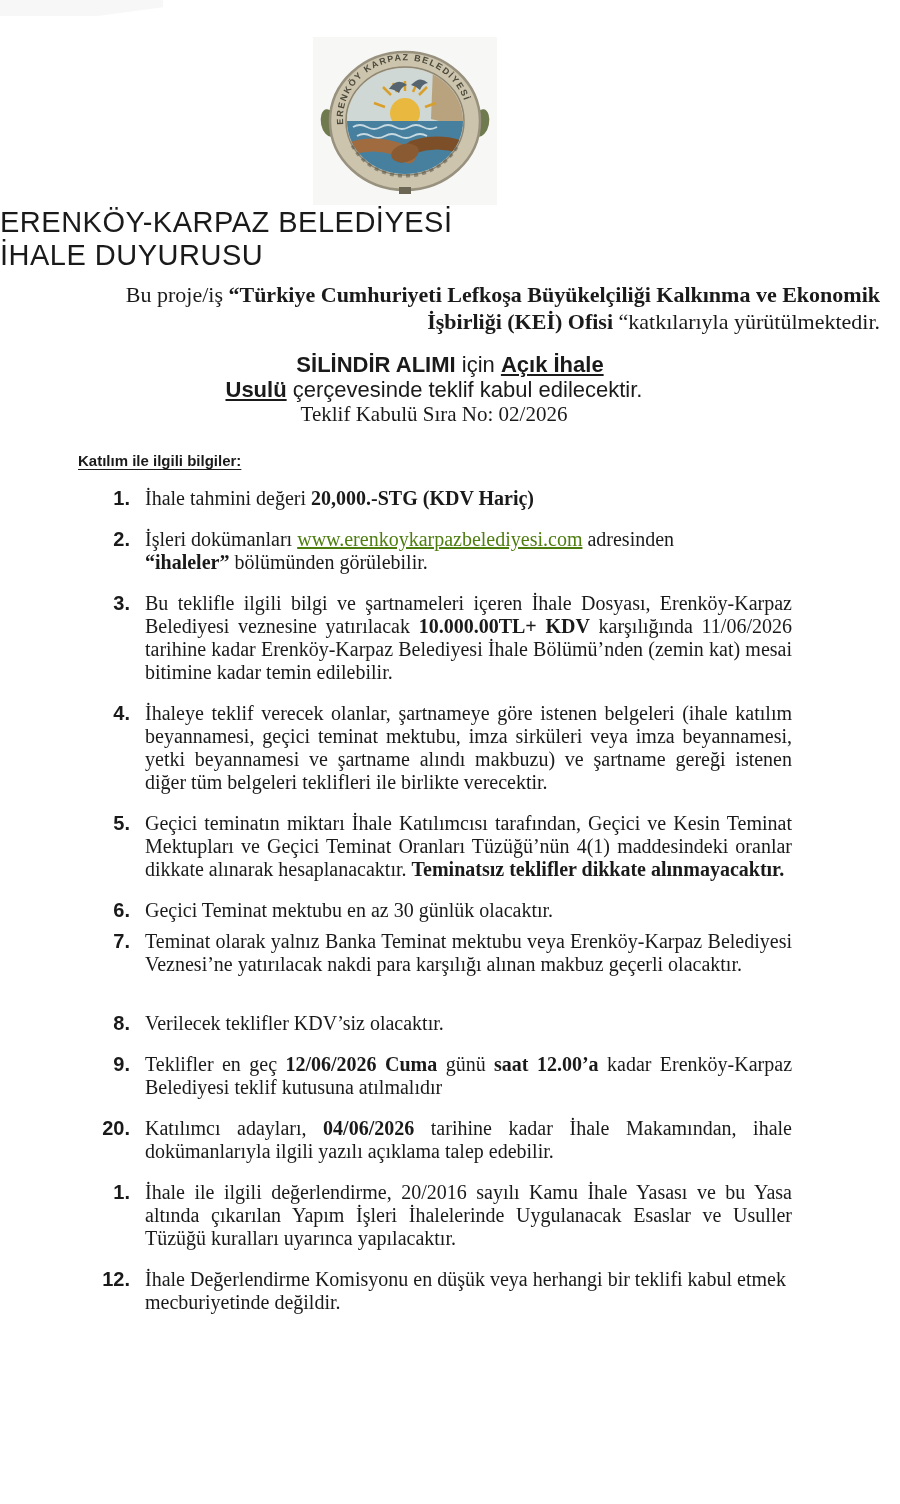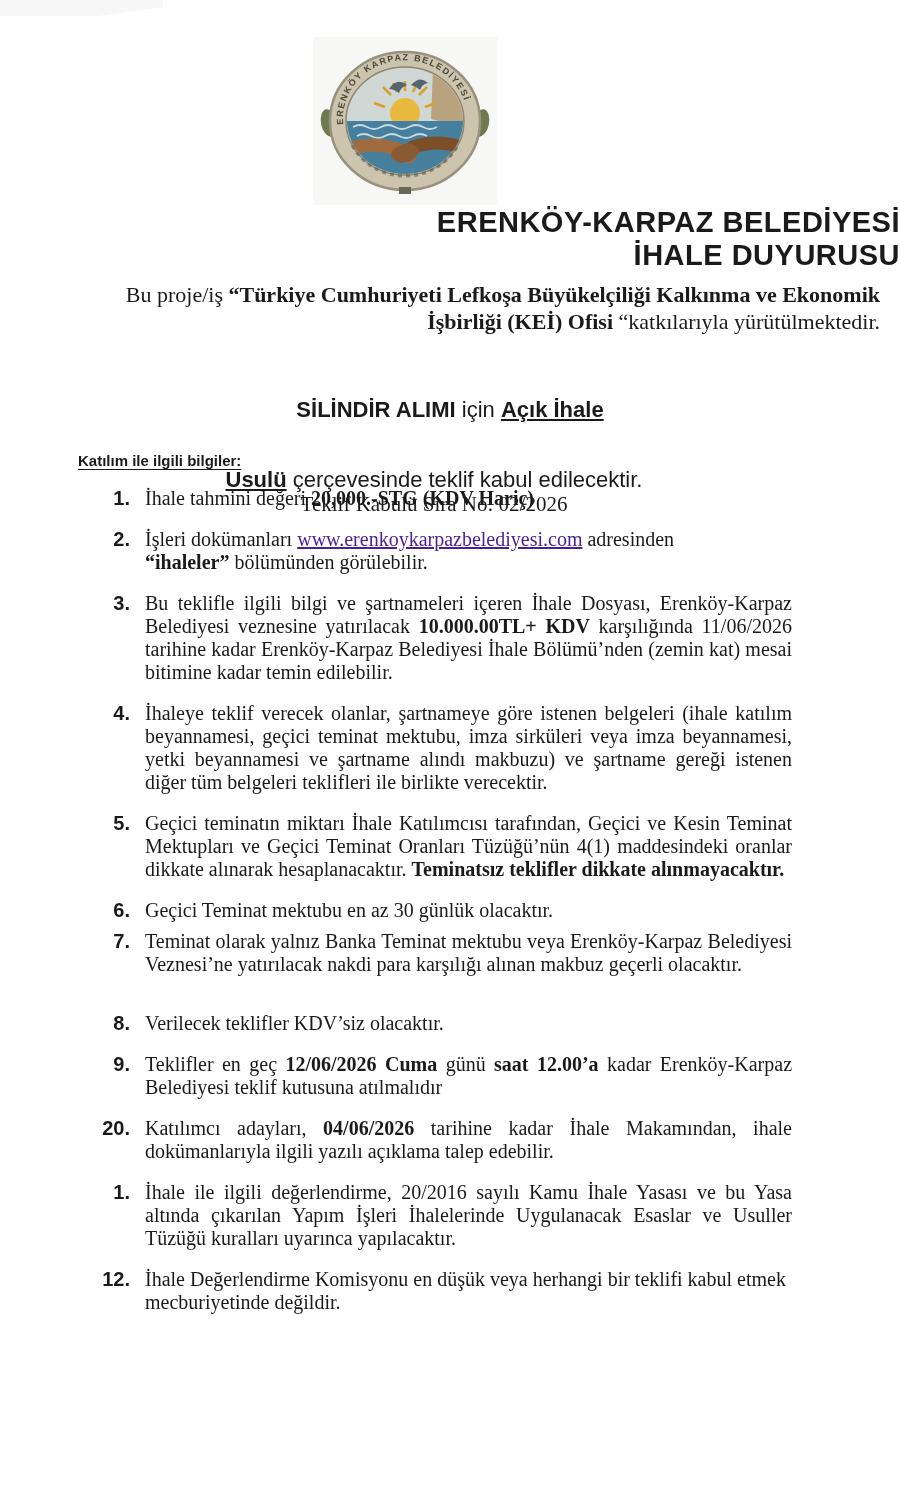--- a/index.html
+++ b/index.html
@@ -18,38 +18,38 @@
     background: #f7f7f7;
     clip-path: polygon(0 0, 100% 0, 100% 45%, 60% 100%, 0 100%);
   }
   .logo-box {
     position: absolute; left: 313px; top: 37px; width: 184px; height: 168px;
     background: #f7f7f5;
     display: flex; align-items: center; justify-content: center;
   }
   .titles {
     position: absolute; top: 206px; left: 0; width: 100%;
-    text-align: right;
-    font-family: "Liberation Sans", "DejaVu Sans", sans-serif;
-    font-weight: bold; font-size: 29px; line-height: 33px;
+    text-align: left;
+    font-family: "Liberation Sans", "DejaVu Sans", sans-serif;
+    font-weight: normal; font-size: 29px; line-height: 33px;
     letter-spacing: 0.5px;
   }
   .funding {
     position: absolute; top: 281px; left: 20px; right: 20px;
     text-align: right;
     font-size: 22px; line-height: 27px;
   }
   .funding .b { font-weight: bold; }
   .subject {
     position: absolute; top: 352px; left: 0; width: 100%;
     text-align: center;
   }
   .subject .sans {
     font-family: "Liberation Sans", "DejaVu Sans", sans-serif;
-    font-size: 22px; line-height: 25px; margin-top: 45px;
+    font-size: 22px; line-height: 25px;
   }
   .subject .serif { font-size: 21px; line-height: 25px; }
   .subject .shift { transform: translateX(-16px); }
   .b { font-weight: bold; }
   .u { text-decoration: underline; }
   .section-heading {
     position: absolute; left: 78px; top: 452px;
     font-family: "Liberation Sans", "DejaVu Sans", sans-serif;
     font-weight: bold; font-size: 15px;
     text-decoration: underline;
@@ -66,21 +66,21 @@
   .item.gap-sm { margin-bottom: 8px; }
   .item.gap-lg { margin-bottom: 36px; }
   .item .num {
     flex: 0 0 45px; width: 45px;
     text-align: right; padding-right: 15px;
     font-family: "Liberation Sans", "DejaVu Sans", sans-serif;
     font-weight: bold; font-size: 20px; line-height: 23px;
   }
   .item .body { flex: 1 1 auto; width: 647px; }
   .item .body.just { text-align: justify; }
-  a.doc-link { color: #4c1d95; text-decoration: underline; cursor: pointer; }
+  a.doc-link { color: #4d7c0f; text-decoration: underline; cursor: pointer; }
 </style>
 </head>
 <body>
 
 <div class="page">
 
   <div class="top-smudge"></div>
 
   <div class="logo-box">
     <svg width="184" height="168" viewBox="0 0 184 168">

